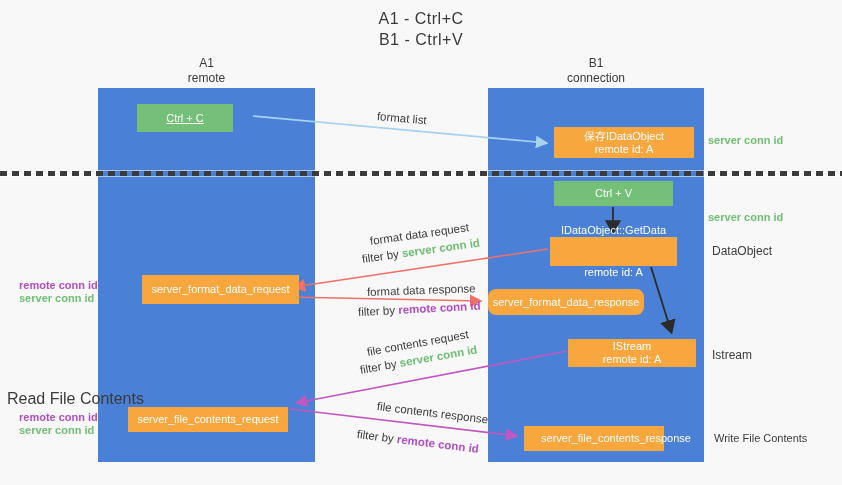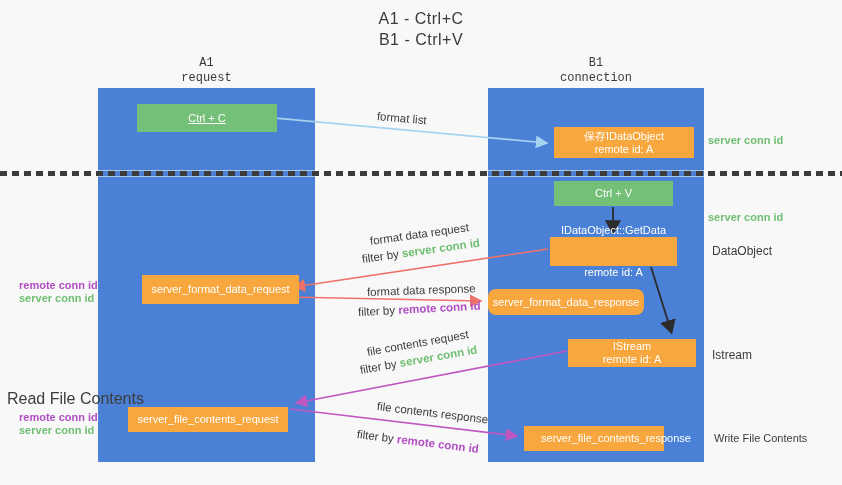--- a/index.html
+++ b/index.html
@@ -21,41 +21,41 @@
 
   .lifeline {
     position: absolute; top: 88px; height: 374px; width: 217px;
     background: #4a80d5;
   }
   .lifeline.a1 { left: 98px; }
   .lifeline.b1 { left: 488px; width: 216px; }
 
   .col-header {
     position: absolute; top: 56px; width: 217px;
-    text-align: center; font-size: 12px; color: #3a3a3a; line-height: 15px; font-family: Liberation Mono, monospace;
+    text-align: center; font-size: 12px; color: #3a3a3a; line-height: 15px;
   }
   .col-header.a1 { left: 98px; }
   .col-header.b1 { left: 488px; width: 216px; }
 
   .divider {
     position: absolute; left: 0; top: 171px; width: 842px; height: 5px;
     background: repeating-linear-gradient(to right, #3b3b3b 0 7px, transparent 7px 12px);
     box-shadow: 0 1px 0 rgba(255,255,255,0.55), 0 -1px 0 rgba(255,255,255,0.55);
     z-index: 5;
   }
 
   .node {
     position: absolute; z-index: 4;
     display: flex; flex-direction: column; align-items: center; justify-content: center;
     color: #ffffff; font-size: 11px; text-align: center; line-height: 13px;
   }
   .node.green  { background: #74c078; }
   .node.orange { background: #f8a73e; }
 
-  .n-ctrlc   { left: 137px; top: 104px; width: 140px; height: 28px; text-decoration: underline; }
+  .n-ctrlc   { left: 137px; top: 104px; width: 96px; height: 28px; text-decoration: underline; }
   .n-save    { left: 554px; top: 127px; width: 140px; height: 31px; }
   .n-ctrlv   { left: 554px; top: 181px; width: 119px; height: 25px; }
   .n-getdata { left: 550px; top: 237px; width: 127px; height: 29px; gap: 29px; }
   .n-freq    { left: 130px; top: 275px; width: 157px; height: 29px; margin-left: 12px; }
   .n-fresp   { left: 488px; top: 289px; width: 156px; height: 26px; border-radius: 8px; }
   .n-istream { left: 568px; top: 339px; width: 128px; height: 28px; }
   .n-fcreq   { left: 128px; top: 393px; width: 160px; height: 25px; margin-top: 14px; }
   .n-fcresp  { left: 524px; top: 426px; width: 140px; height: 25px; padding-left: 44px; }
 
   svg.arrows { position: absolute; left: 0; top: 0; z-index: 3; pointer-events: none; }
@@ -99,21 +99,21 @@
 
 <div class="canvas">
 
   <div class="title">
     <div class="tline">A1 - Ctrl+C</div>
     <div class="tline">B1 - Ctrl+V</div>
   </div>
 
   <div class="col-header a1">
     <div>A1</div>
-    <div>request</div>
+    <div>remote</div>
   </div>
   <div class="col-header b1">
     <div>B1</div>
     <div>connection</div>
   </div>
 
   <div class="lifeline a1"></div>
   <div class="lifeline b1"></div>
 
   <div class="divider"></div>

